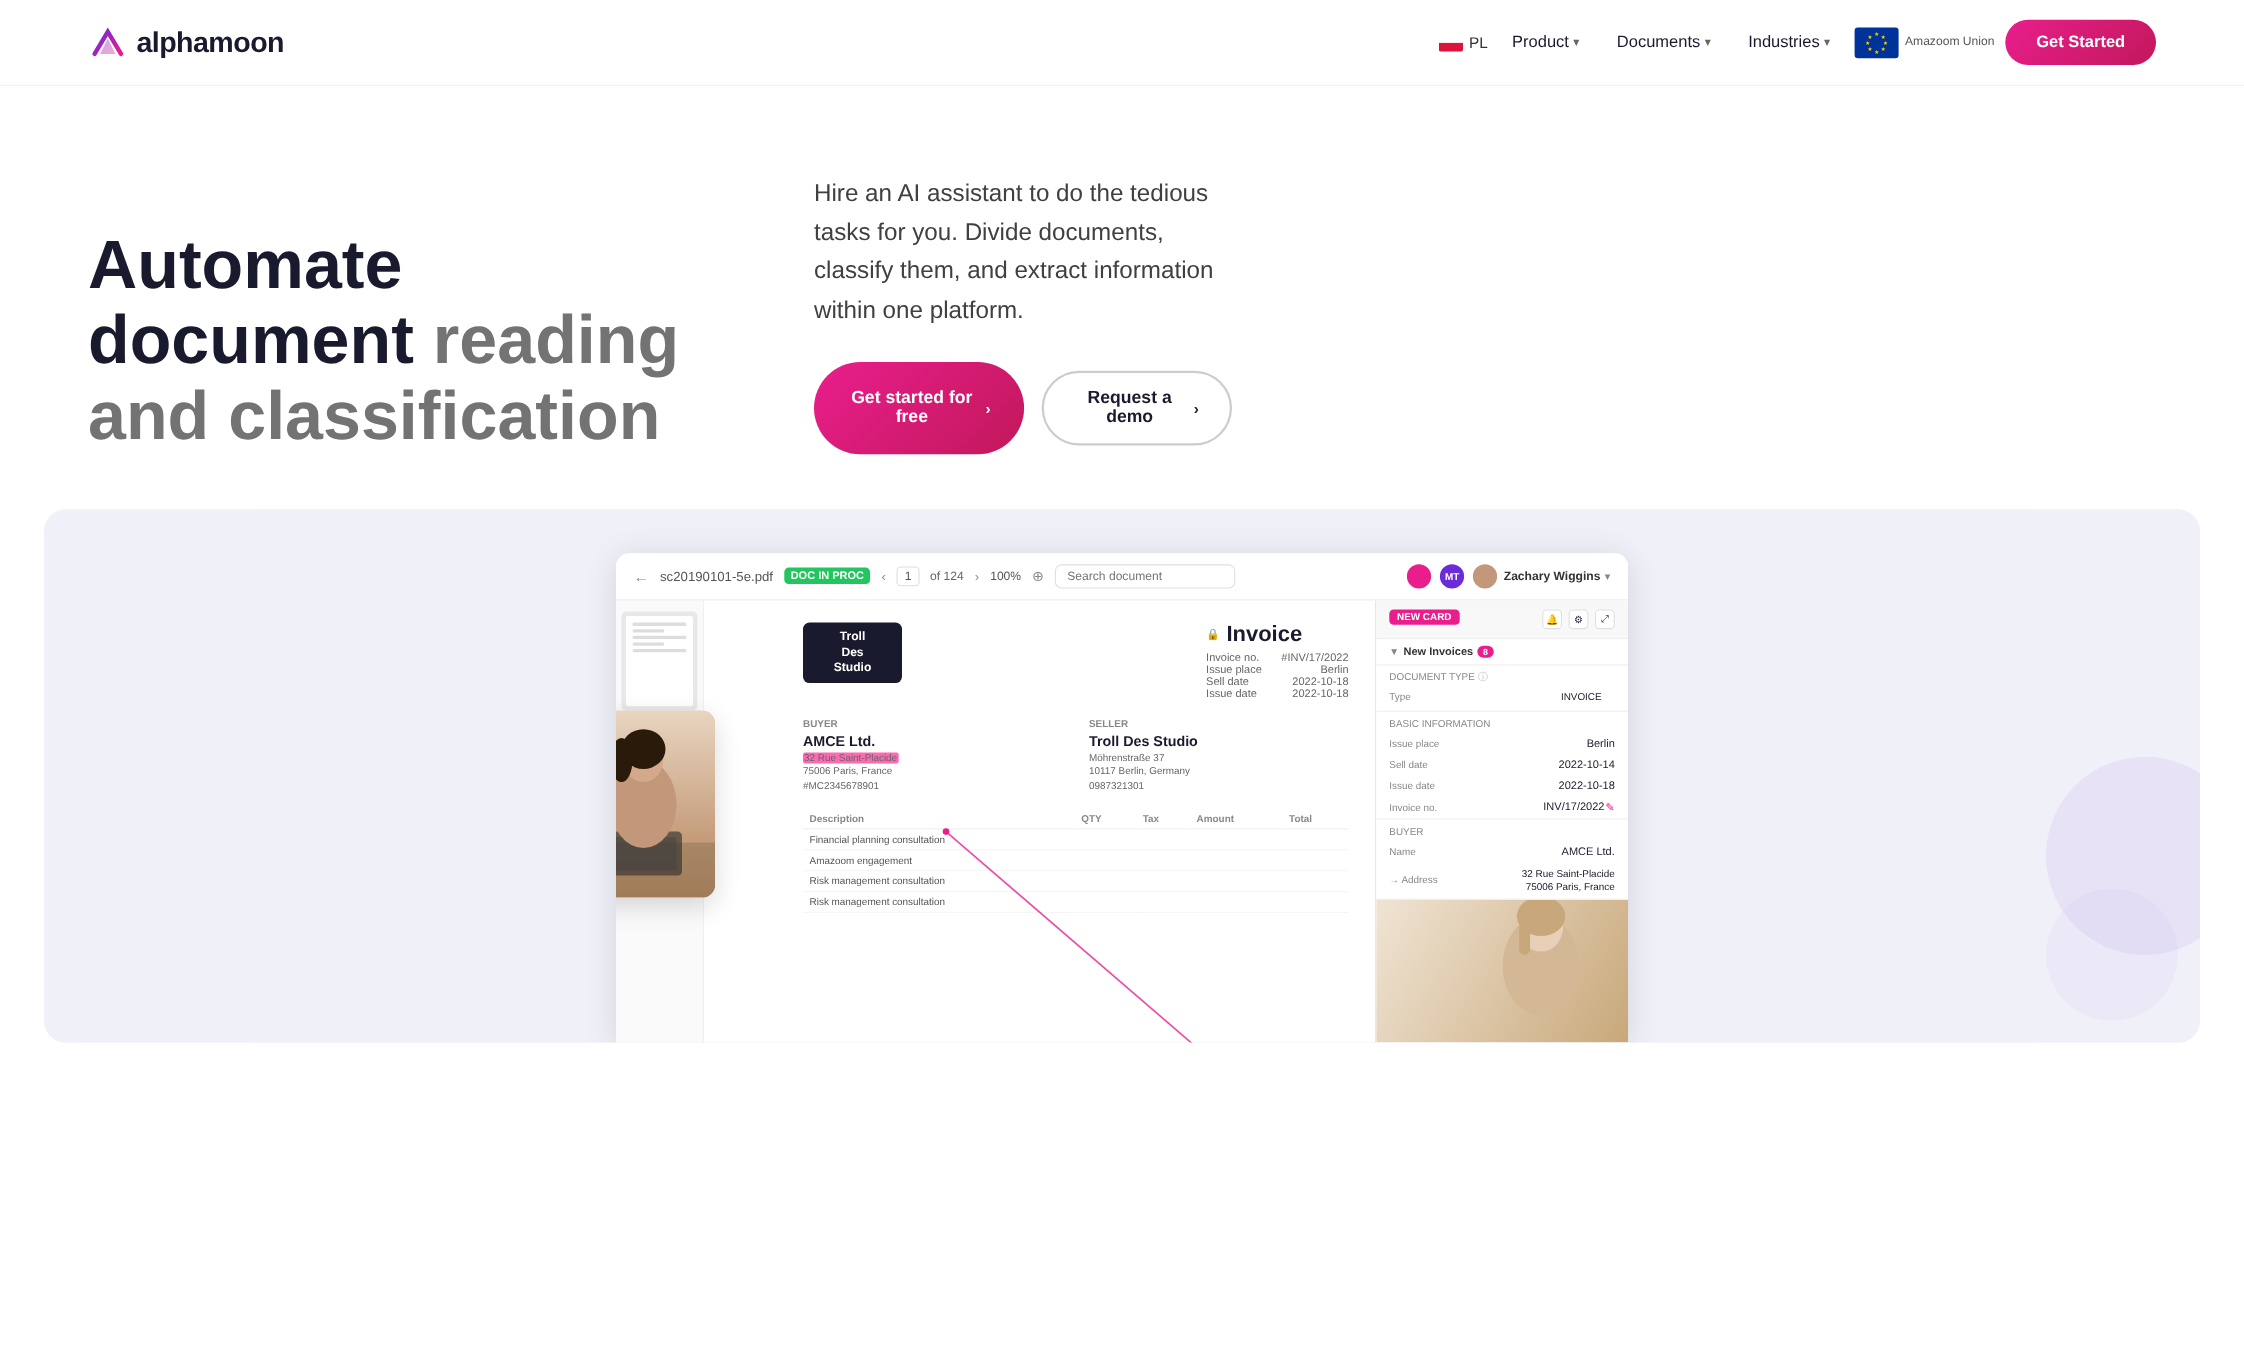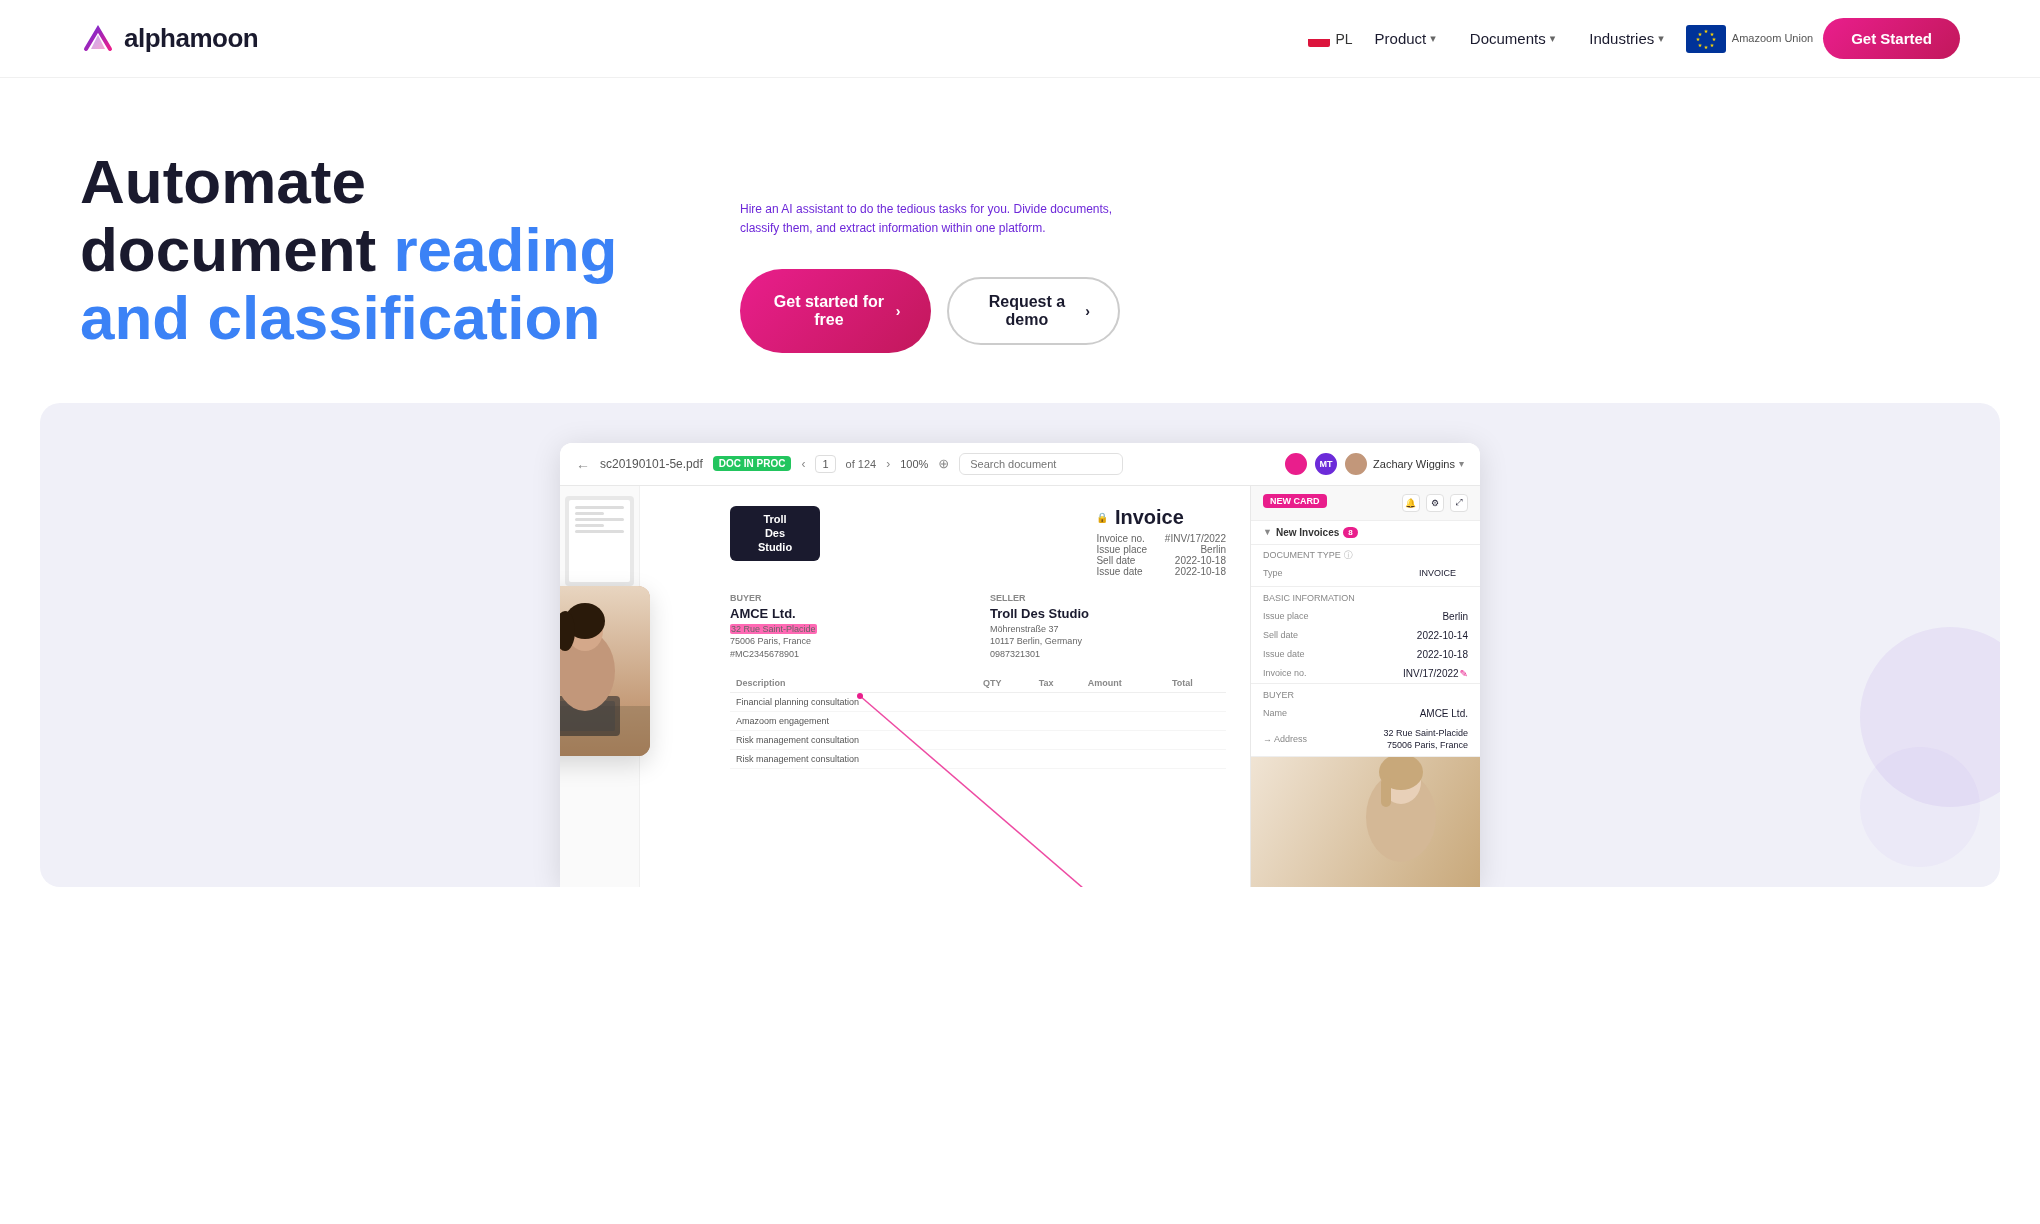--- a/index.html
+++ b/index.html
@@ -37,23 +37,23 @@
     }
 
     
     .hero {
       display: flex; align-items: flex-end;
       padding: 70px 80px 50px;
       gap: 60px;
     }
     .hero-left { flex: 1; max-width: 600px; }
     .hero-title { font-size: 62px; font-weight: 800; line-height: 1.1; color: #1a1a2e; }
-    .hero-title-colored { color: #3b82f6; }
+    .hero-title-colored { color: #737373; }
     .hero-right { flex: 0 0 380px; padding-top: 10px; }
-    .hero-desc { font-size: 12px; line-height: 1.6; color: #6d28d9; margin-bottom: 30px; }
+    .hero-desc { font-size: 22px; line-height: 1.6; color: #404040; margin-bottom: 30px; }
     .hero-buttons { display: flex; align-items: center; gap: 16px; }
     .btn-primary {
       display: flex; align-items: center; gap: 8px;
       background: linear-gradient(135deg, #e91e8c, #c2185b);
       color: #fff; border: none; border-radius: 50px;
       padding: 24px 30px; font-size: 16px; font-weight: 600; cursor: pointer;
     }
     .btn-secondary {
       display: flex; align-items: center; gap: 8px;
       background: #fff; color: #1a1a2e; border: 2px solid #ccc;
@@ -300,21 +300,21 @@
       <span style="border:1px solid #ddd;padding:2px 6px;border-radius:4px;font-size:11px;">1</span>
       <span style="font-size:11px;color:#666;">of 124</span>
       <span style="cursor:pointer;color:#888;">›</span>
       <span style="font-size:11px;color:#555;">100%</span>
       <span style="cursor:pointer;color:#888;font-size:13px;">⊕</span>
       <input class="tb-search" type="text" placeholder="Search document" style="">
       <div class="tb-avatars">
         <div class="avatar-sm av1"></div>
         <div class="avatar-sm av2">MT</div>
         <div class="avatar-sm" style="background:#c2977a;border:2px solid #fff;"></div>
-        <span style="font-size:11px;color:#333;font-weight:400;">Zachary Wiggins</span>
+        <span style="font-size:11px;color:#333;font-weight:700;">Zachary Wiggins</span>
         <span style="cursor:pointer;color:#888;font-size:10px;">▾</span>
       </div>
     </div>
 
     <div class="doc-area" style="position:relative;">
 
       <div class="doc-sidebar">
         <div class="thumb">
           <div class="thumb-inner">
             <div class="thumb-lines">

